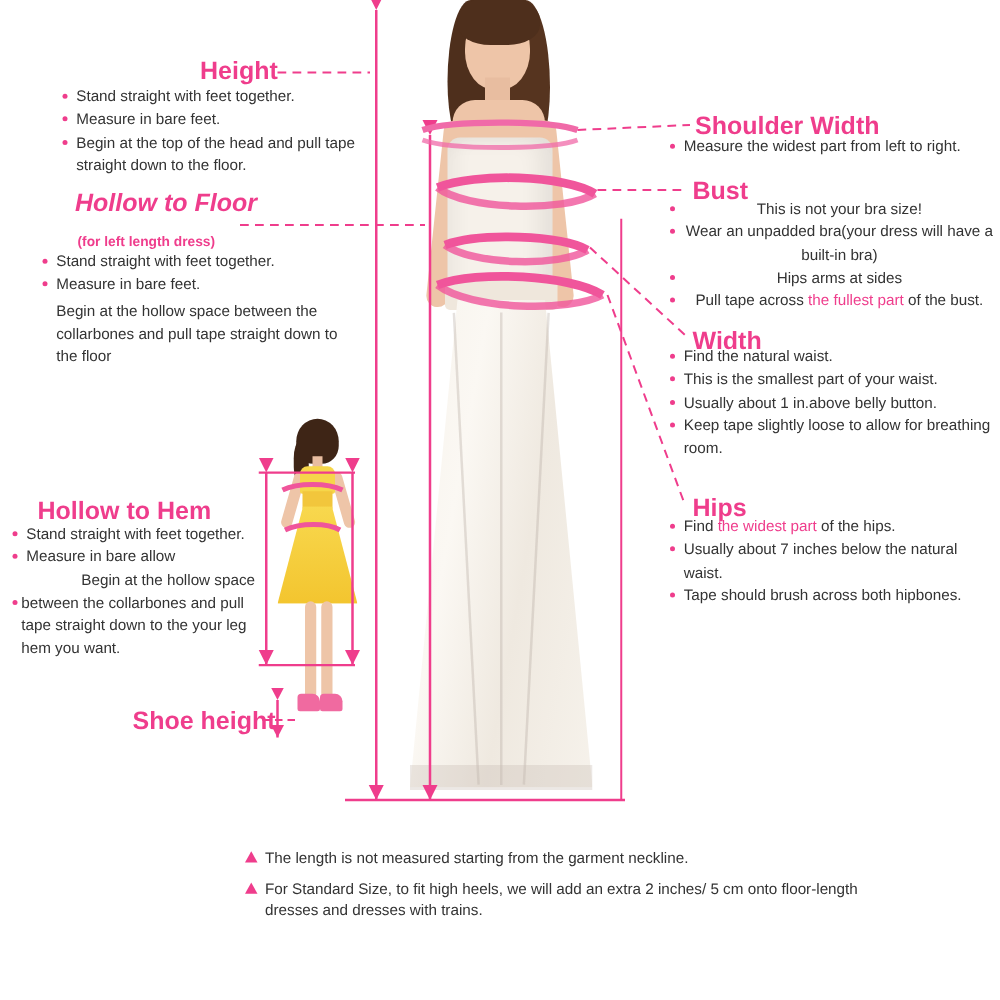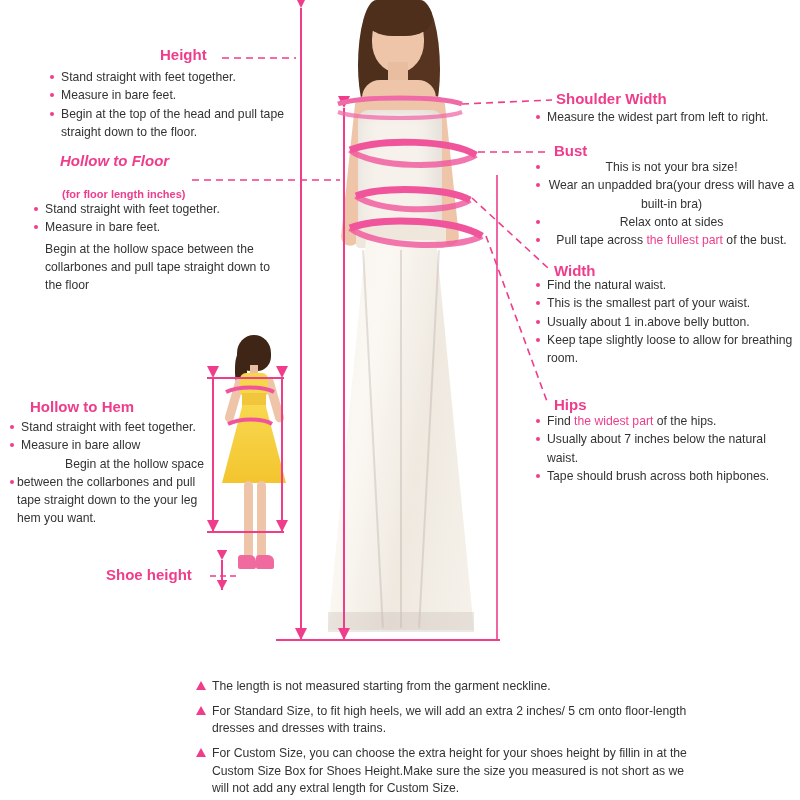--- a/index.html
+++ b/index.html
@@ -168,21 +168,21 @@
     pointer-events: none;
   }
 
   
   .label {
     position: absolute;
     color: #ef3d8c;
     font-weight: bold;
     white-space: nowrap;
   }
-  .label.big { font-size: 15px; }
+  .label.big { font-size: 20px; }
   .label.sub {
     color: #ef3d8c;
     font-weight: bold;
     font-size: 11px;
   }
 
   .bullets {
     position: absolute;
     font-size: 12.2px;
     color: #333333;
@@ -342,21 +342,21 @@
   </svg>
 
   <div class="label big" style="left:160px; top:46px;">Height</div>
   <div class="bullets" style="left:48px; top:68px; width:250px;">
     <div class="bullet">Stand straight with feet together.</div>
     <div class="bullet">Measure in bare feet.</div>
     <div class="bullet wrap">Begin at the top of the head and pull tape straight down to the floor.</div>
   </div>
 
   <div class="label big" style="left:60px; top:152px;font-style:italic;">Hollow to Floor</div>
-  <div class="label sub" style="left:62px; top:188px;">(for floor length inches)</div>
+  <div class="label sub" style="left:62px; top:188px;">(for left length dress)</div>
   <div class="bullets" style="left:32px; top:200px; width:240px;">
     <div class="bullet">Stand straight with feet together.</div>
     <div class="bullet">Measure in bare feet.</div>
     <div class="nobullet wrap" style="margin-top:3px;">Begin at the hollow space between the collarbones and pull tape straight down to the floor</div>
   </div>
 
   <div class="label big" style="left:30px; top:398px;">Hollow to Hem</div>
   <div class="bullets" style="left:8px; top:418px; width:196px;">
     <div class="bullet wrap">Stand straight with feet together.</div>
     <div class="bullet">Measure in bare allow</div>
@@ -368,21 +368,21 @@
 
   <div class="label big" style="left:556px; top:90px;">Shoulder Width</div>
   <div class="bullets" style="left:534px; top:108px; width:258px;">
     <div class="bullet">Measure the widest part from left to right.</div>
   </div>
 
   <div class="label big" style="left:554px; top:142px;">Bust</div>
   <div class="bullets" style="left:534px; top:158px; width:262px;text-align:center;">
     <div class="bullet">This is not your bra size!</div>
     <div class="bullet wrap">Wear an unpadded bra(your dress will have a built-in bra)</div>
-    <div class="bullet">Relax onto at sides</div>
+    <div class="bullet">Hips arms at sides</div>
     <div class="bullet">Pull tape across <span class="pink-em">the fullest part</span> of the bust.</div>
   </div>
 
   <div class="label big" style="left:554px; top:262px;">Width</div>
   <div class="bullets" style="left:534px; top:276px; width:262px;">
     <div class="bullet">Find the natural waist.</div>
     <div class="bullet">This is the smallest part of your waist.</div>
     <div class="bullet">Usually about 1 in.above belly button.</div>
     <div class="bullet wrap">Keep tape slightly loose to allow for breathing room.</div>
   </div>
@@ -390,16 +390,15 @@
   <div class="label big" style="left:554px; top:396px;">Hips</div>
   <div class="bullets" style="left:534px; top:412px; width:262px;">
     <div class="bullet">Find <span class="pink-em">the widest part</span> of the hips.</div>
     <div class="bullet wrap">Usually about 7 inches below the natural waist.</div>
     <div class="bullet">Tape should brush across both hipbones.</div>
   </div>
 
   <div class="notes">
     <div class="note">The length is not measured starting from the garment neckline.</div>
     <div class="note">For Standard Size, to fit high heels, we will add an extra 2 inches/ 5  cm onto floor-length dresses and dresses with trains.</div>
-    <div class="note">For Custom Size, you can choose the extra height for your shoes height by fillin in at the Custom Size Box for Shoes Height.Make sure the size you measured is not short as we will not add any extral length for Custom Size.</div>
   </div>
 
 </div>
 
 </body></html>

